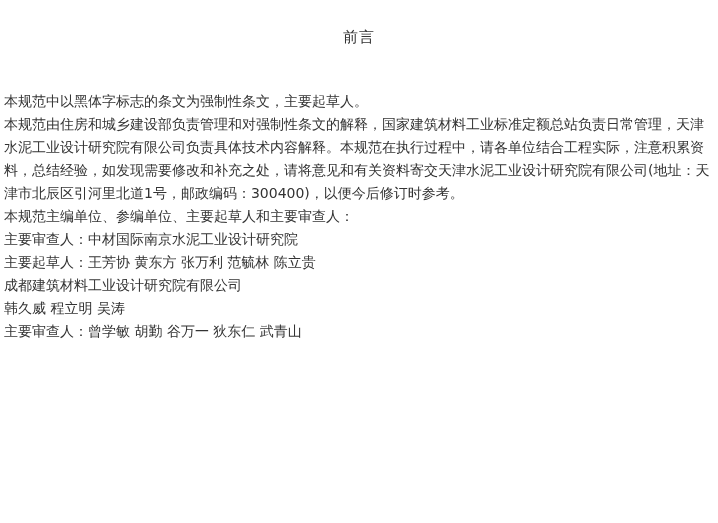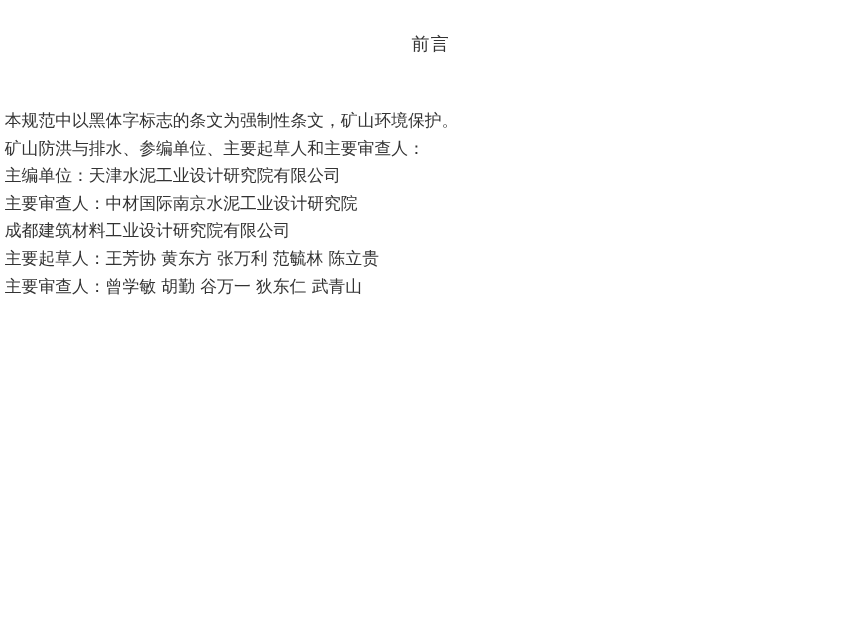--- a/index.html
+++ b/index.html
@@ -34,22 +34,23 @@
     overflow-wrap: anywhere;
   }
 </style>
 </head>
 <body>
 
 <div class="page">
   <h1 class="doc-title">前言</h1>
 
   <div class="doc-body">
-    <p>本规范中以黑体字标志的条文为强制性条文，矿山环境保护。</p>
-    <p>矿山防洪与排水、参编单位、主要起草人和主要审查人：</p>
-    <p>主编单位：天津水泥工业设计研究院有限公司</p>
+    <p>本规范中以黑体字标志的条文为强制性条文，主要起草人。</p>
+    <p>本规范由住房和城乡建设部负责管理和对强制性条文的解释，国家建筑材料工业标准定额总站负责日常管理，天津水泥工业设计研究院有限公司负责具体技术内容解释。本规范在执行过程中，请各单位结合工程实际，注意积累资料，总结经验，如发现需要修改和补充之处，请将意见和有关资料寄交天津水泥工业设计研究院有限公司(地址：天津市北辰区引河里北道1号，邮政编码：300400)，以便今后修订时参考。</p>
+    <p>本规范主编单位、参编单位、主要起草人和主要审查人：</p>
     <p>主要审查人：中材国际南京水泥工业设计研究院</p>
+    <p>主要起草人：王芳协 黄东方 张万利 范毓林 陈立贵</p>
     <p>成都建筑材料工业设计研究院有限公司</p>
-    <p>主要起草人：王芳协 黄东方 张万利 范毓林 陈立贵</p>
+    <p>韩久威 程立明 吴涛</p>
     <p>主要审查人：曾学敏 胡勤 谷万一 狄东仁 武青山</p>
 
   </div>
 </div>
 
 </body></html>

